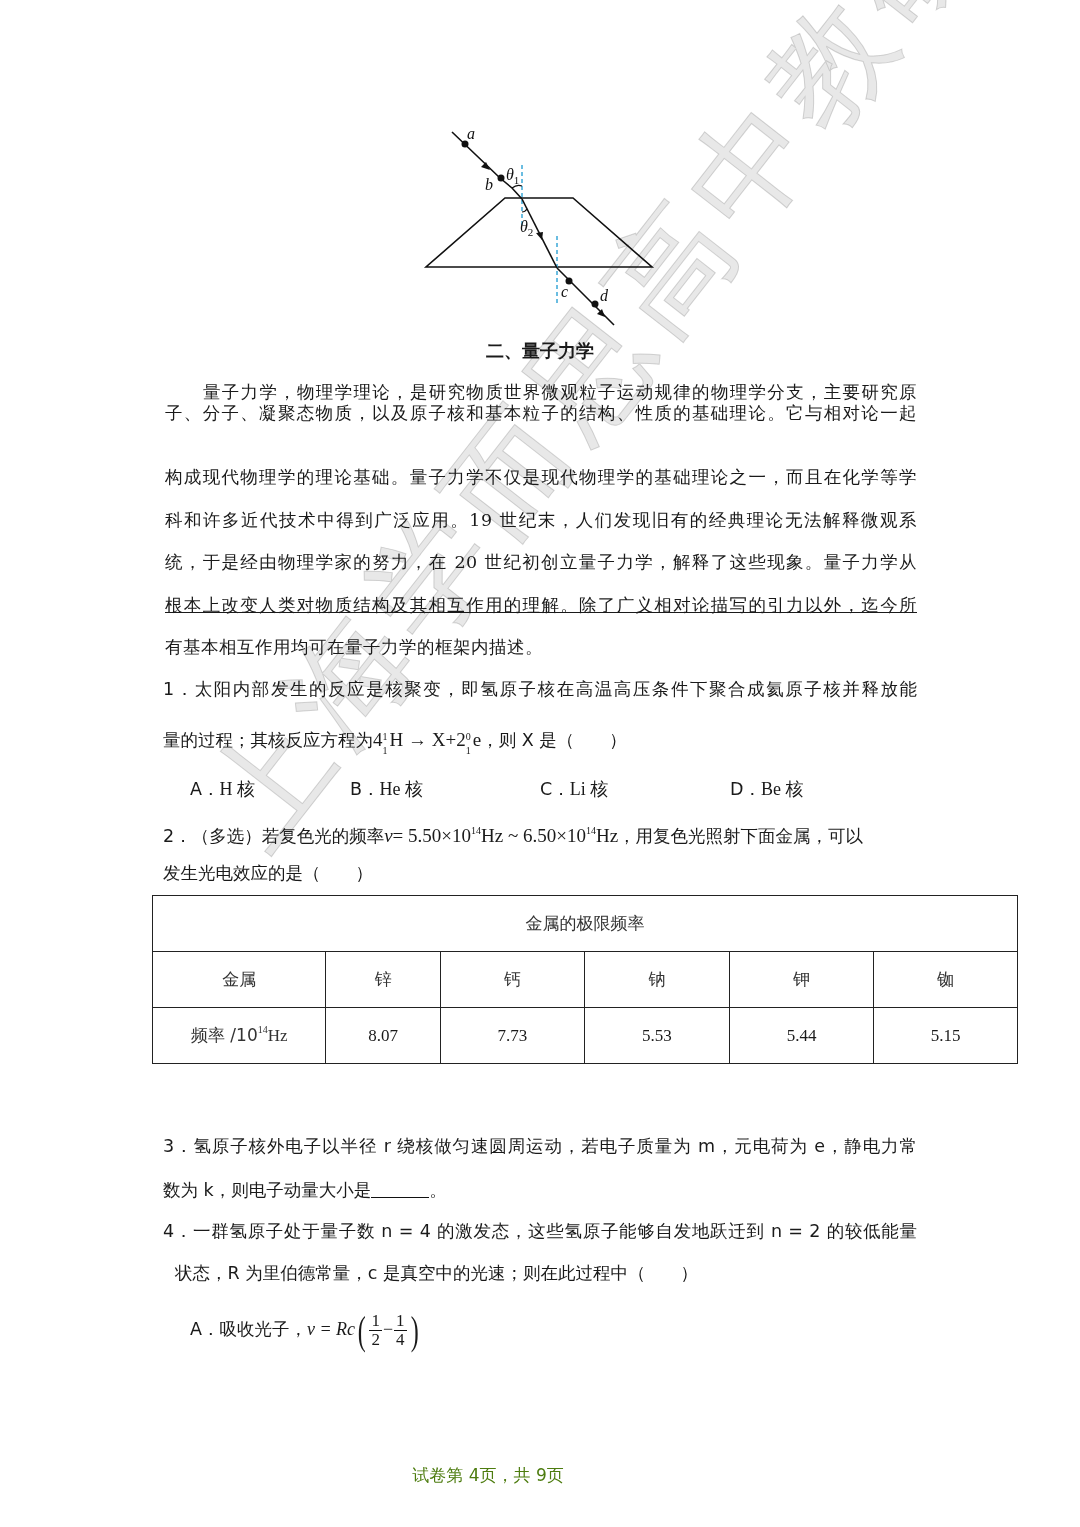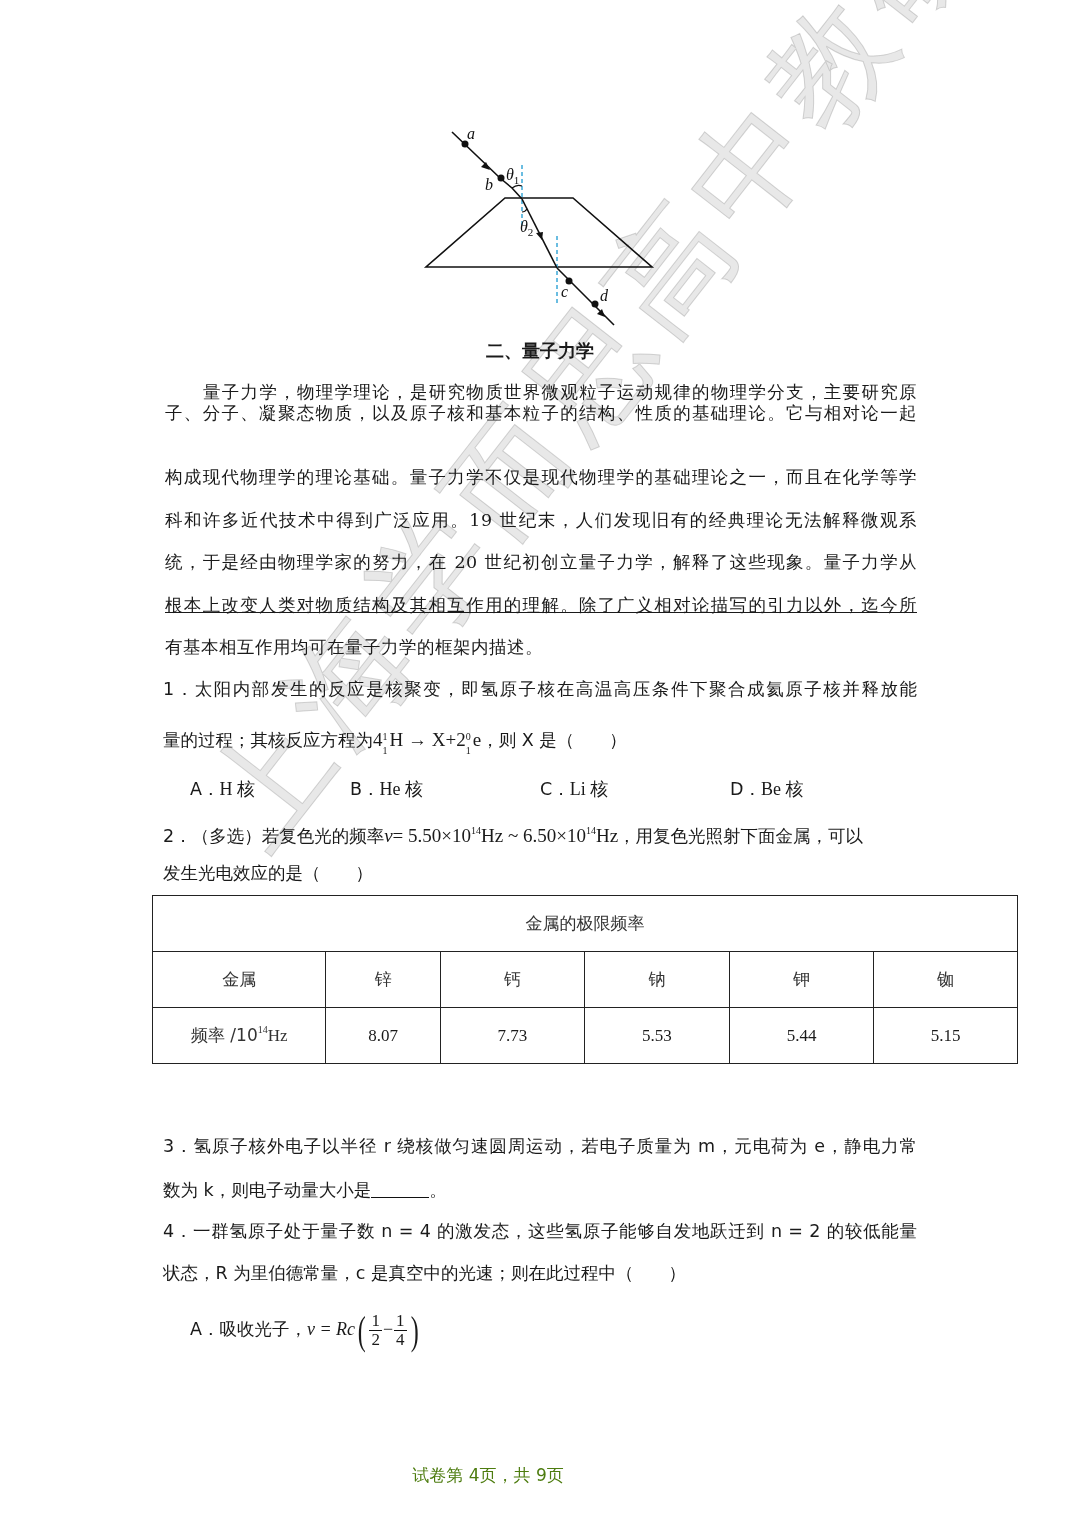--- a/index.html
+++ b/index.html
@@ -281,20 +281,20 @@
 
   <div>
     <div class="q-line justify" style="top:1134px;">3．氢原子核外电子以半径 r 绕核做匀速圆周运动，若电子质量为 m，元电荷为 e，静电力常</div>
     <div class="q-line" style="top:1178px;">
       <span>数为 k，则电子动量大小是</span><span class="blank"></span><span>。</span>
     </div>
   </div>
 
   <div>
     <div class="q-line justify" style="top:1219px;">4．一群氢原子处于量子数 n = 4 的激发态，这些氢原子能够自发地跃迁到 n = 2 的较低能量</div>
-    <div class="q-line" style="top:1261px;">状态，R 为里伯德常量，c 是真空中的光速；则在此过程中（　　）</div>
+    <div class="q-line" style="top:1261px;margin-left:12px;">状态，R 为里伯德常量，c 是真空中的光速；则在此过程中（　　）</div>
     <div class="opt" style="left:190px; top:1306px; line-height:46px;">
       <span>A．</span><span>吸收光子，</span><span class="math"><i>ν = Rc</i><span class="paren">(</span><span class="frac"><span class="num">1</span><span class="den">2</span></span><span>−</span><span class="frac"><span class="num">1</span><span class="den">4</span></span><span class="paren">)</span></span>
     </div>
   </div>
 
   <div class="footer">试卷第 4页，共 9页</div>
 </div>
 
 </body></html>

